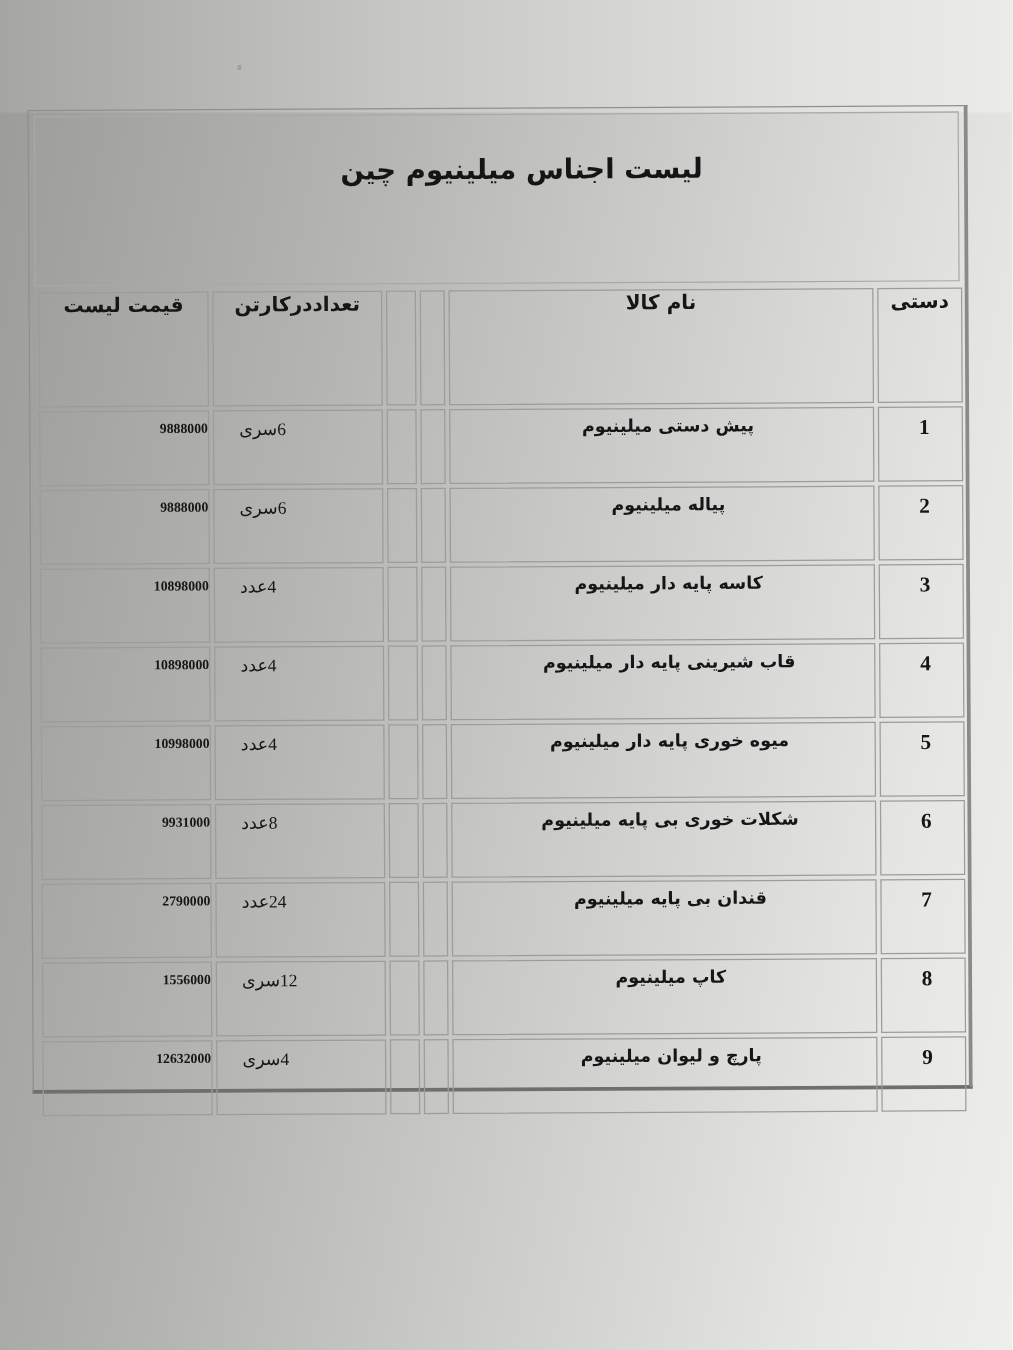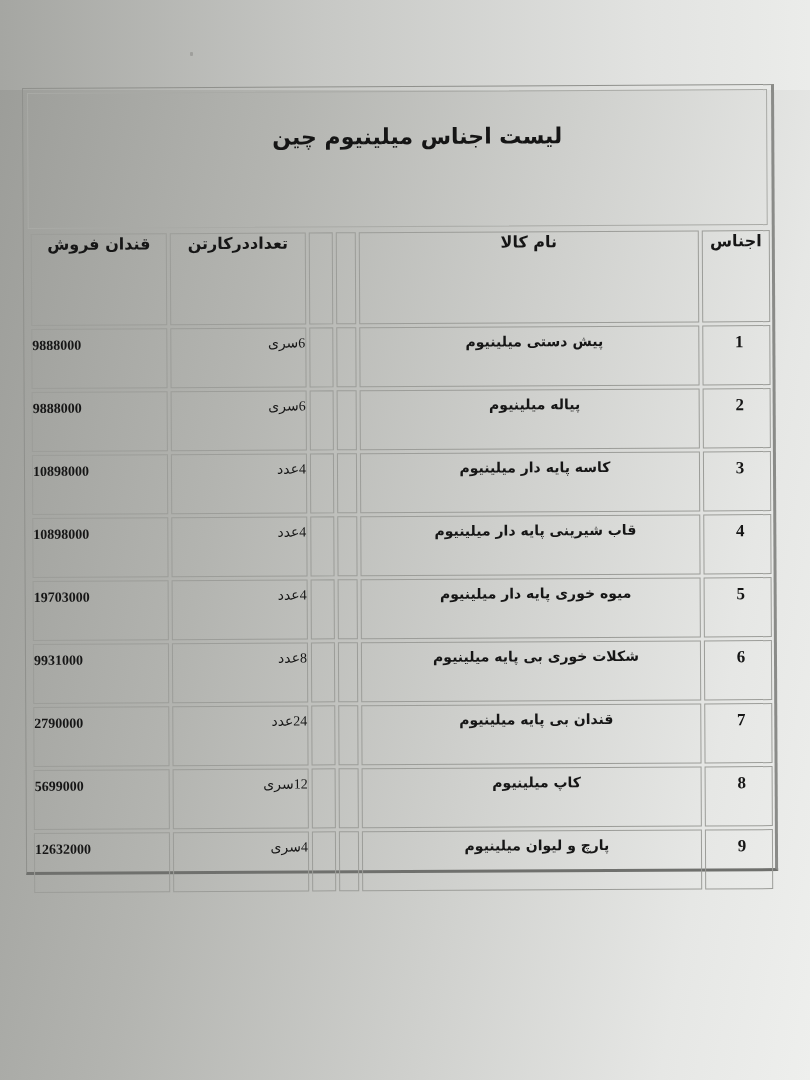--- a/index.html
+++ b/index.html
@@ -85,29 +85,29 @@
     }
     .col-price { width: 136px; }
     .col-qty { width: 136px; }
     .col-blank1 { width: 24px; }
     .col-blank2 { width: 20px; }
     .col-name { width: 340px; }
     .col-idx { width: 68px; }
 
     .price-val {
       display: block;
-      text-align: left;
+      text-align: right;
       font-family: "Liberation Serif", "DejaVu Serif", serif;
       font-weight: bold;
-      font-size: 14px;
+      font-size: 11px;
       margin-top: 8px;
     }
     .qty-val {
       display: block;
-      text-align: right;
+      text-align: left;
       direction: rtl;
       font-size: 14px;
       font-family: "Liberation Serif", "DejaVu Serif", serif;
       margin-top: 6px;
       padding-left: 20px;
     }
     .name-val {
       display: block;
       text-align: center;
       direction: rtl;
@@ -150,26 +150,26 @@
     <colgroup>
       <col class="col-price">
       <col class="col-qty">
       <col class="col-blank1">
       <col class="col-blank2">
       <col class="col-name">
       <col class="col-idx">
     </colgroup>
     <thead>
       <tr>
-        <th class="hdr">قندان فروش</th>
+        <th class="hdr">قیمت لیست</th>
         <th class="hdr">تعداددرکارتن</th>
         <th class="hdr"></th>
         <th class="hdr"></th>
         <th class="hdr">نام کالا</th>
-        <th class="hdr hdr-idx">اجناس</th>
+        <th class="hdr hdr-idx">دستی</th>
       </tr>
     </thead>
     <tbody>
       <tr>
         <td class="cell">
             <span class="price-val">9888000</span>
           </td>
         <td class="cell">
             <span class="qty-val">6سری</span>
           </td>
@@ -225,21 +225,21 @@
         <td class="cell"></td>
         <td class="cell">
             <span class="name-val">قاب شیرینی پایه دار میلینیوم</span>
           </td>
         <td class="cell">
             <span class="idx-val">4</span>
           </td>
       </tr>
       <tr>
         <td class="cell">
-            <span class="price-val">19703000</span>
+            <span class="price-val">10998000</span>
           </td>
         <td class="cell">
             <span class="qty-val">4عدد</span>
           </td>
         <td class="cell"></td>
         <td class="cell"></td>
         <td class="cell">
             <span class="name-val">میوه خوری پایه دار میلینیوم</span>
           </td>
         <td class="cell">
@@ -273,21 +273,21 @@
         <td class="cell"></td>
         <td class="cell">
             <span class="name-val">قندان بی پایه میلینیوم</span>
           </td>
         <td class="cell">
             <span class="idx-val">7</span>
           </td>
       </tr>
       <tr>
         <td class="cell">
-            <span class="price-val">5699000</span>
+            <span class="price-val">1556000</span>
           </td>
         <td class="cell">
             <span class="qty-val">12سری</span>
           </td>
         <td class="cell"></td>
         <td class="cell"></td>
         <td class="cell">
             <span class="name-val">کاپ میلینیوم</span>
           </td>
         <td class="cell">

